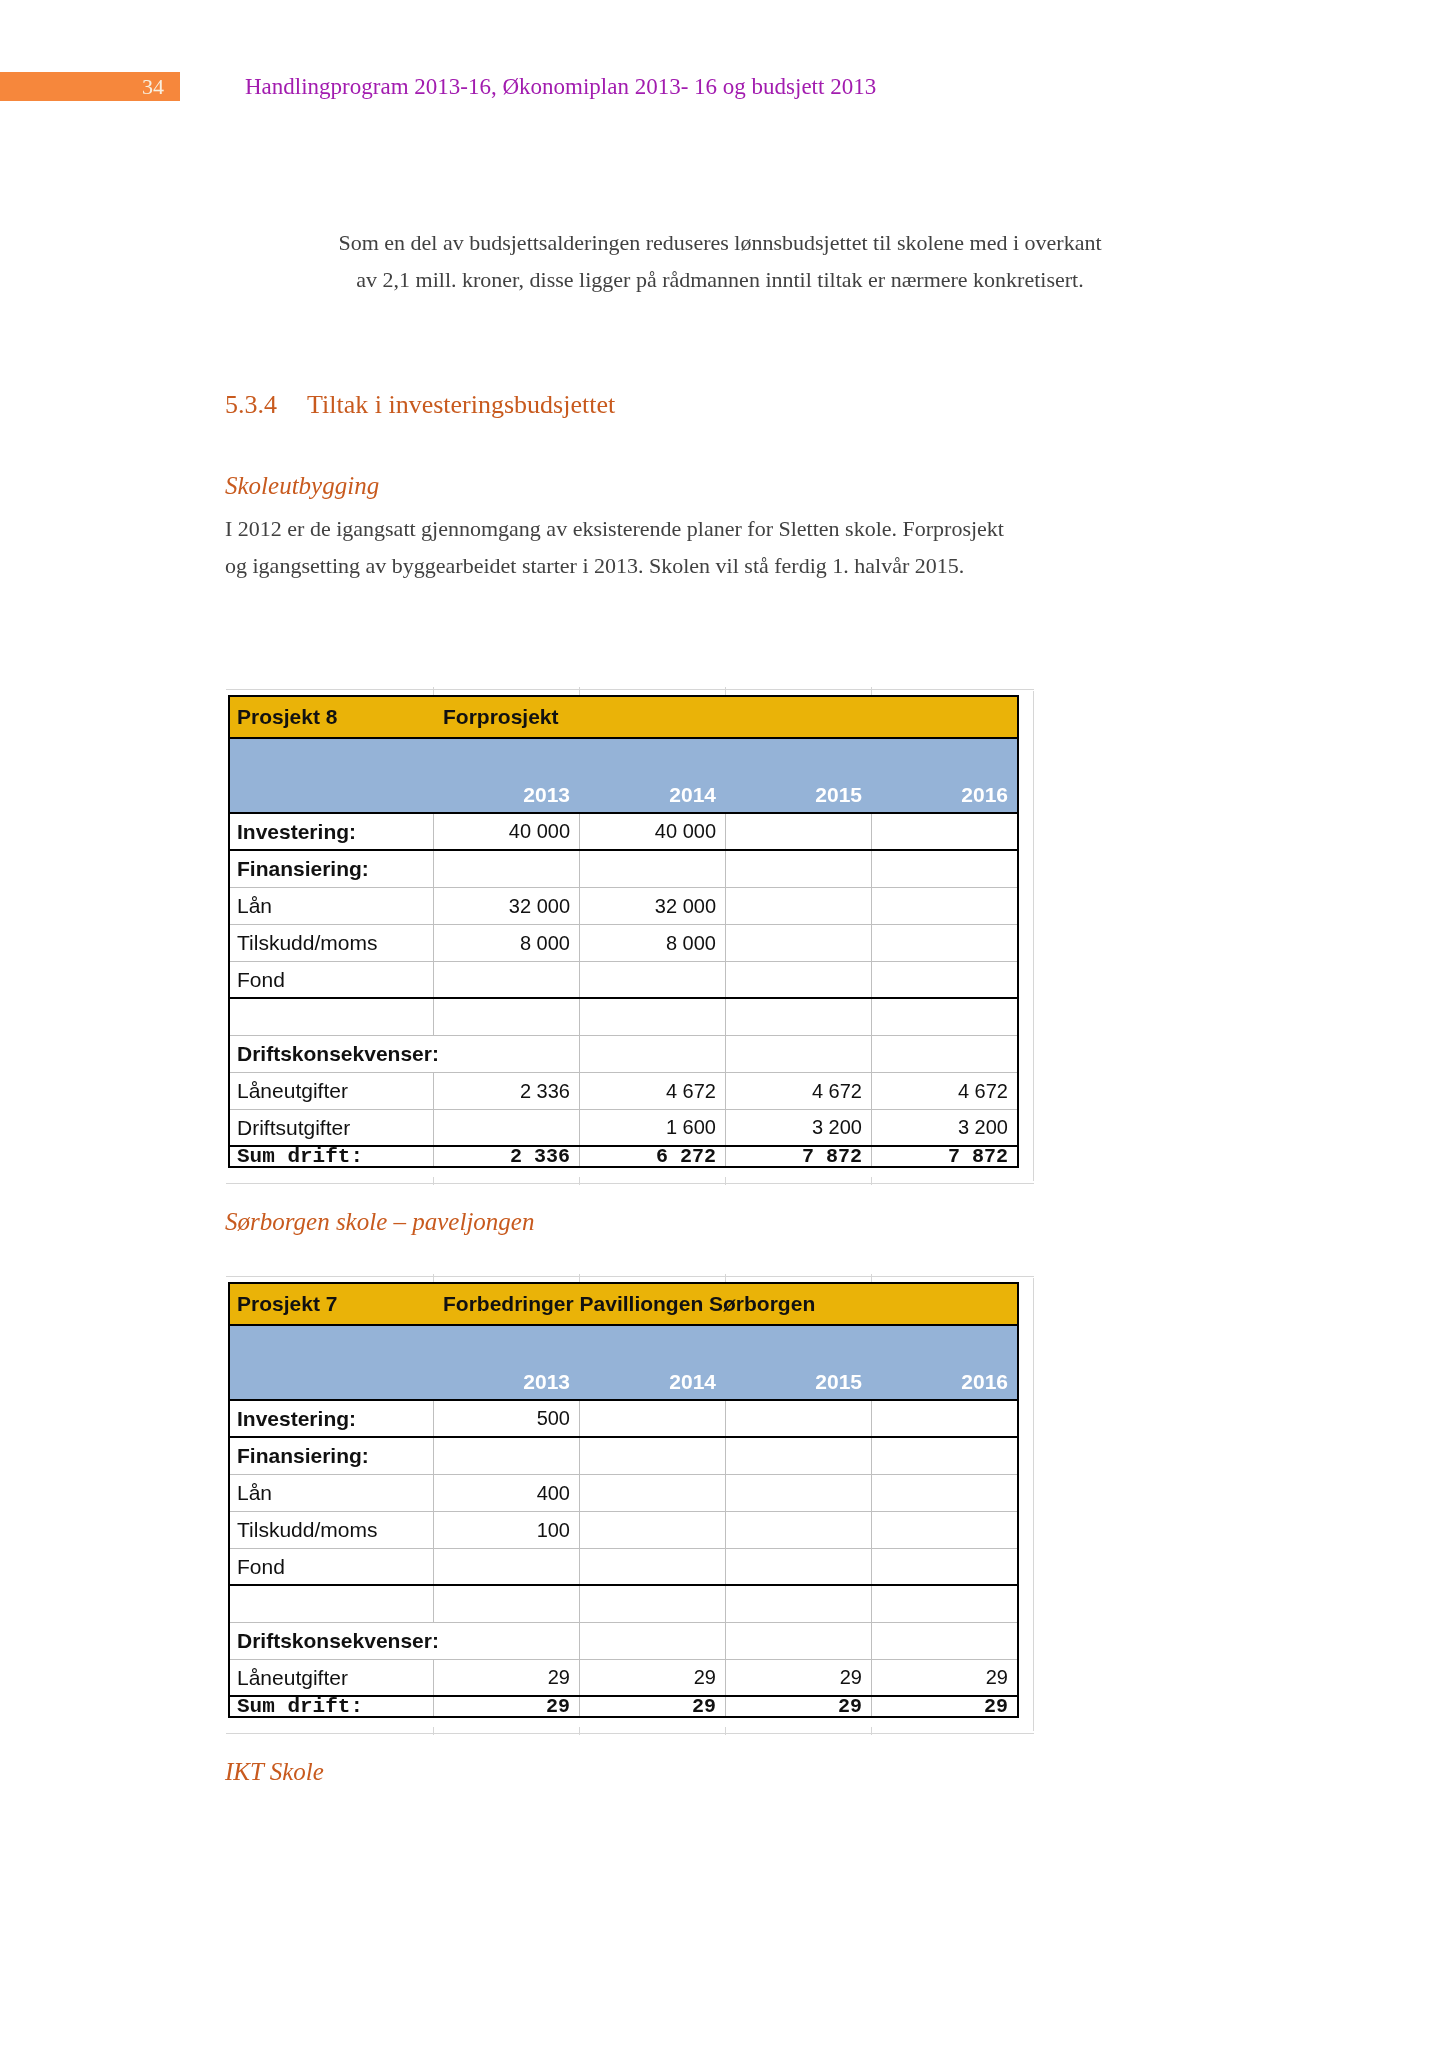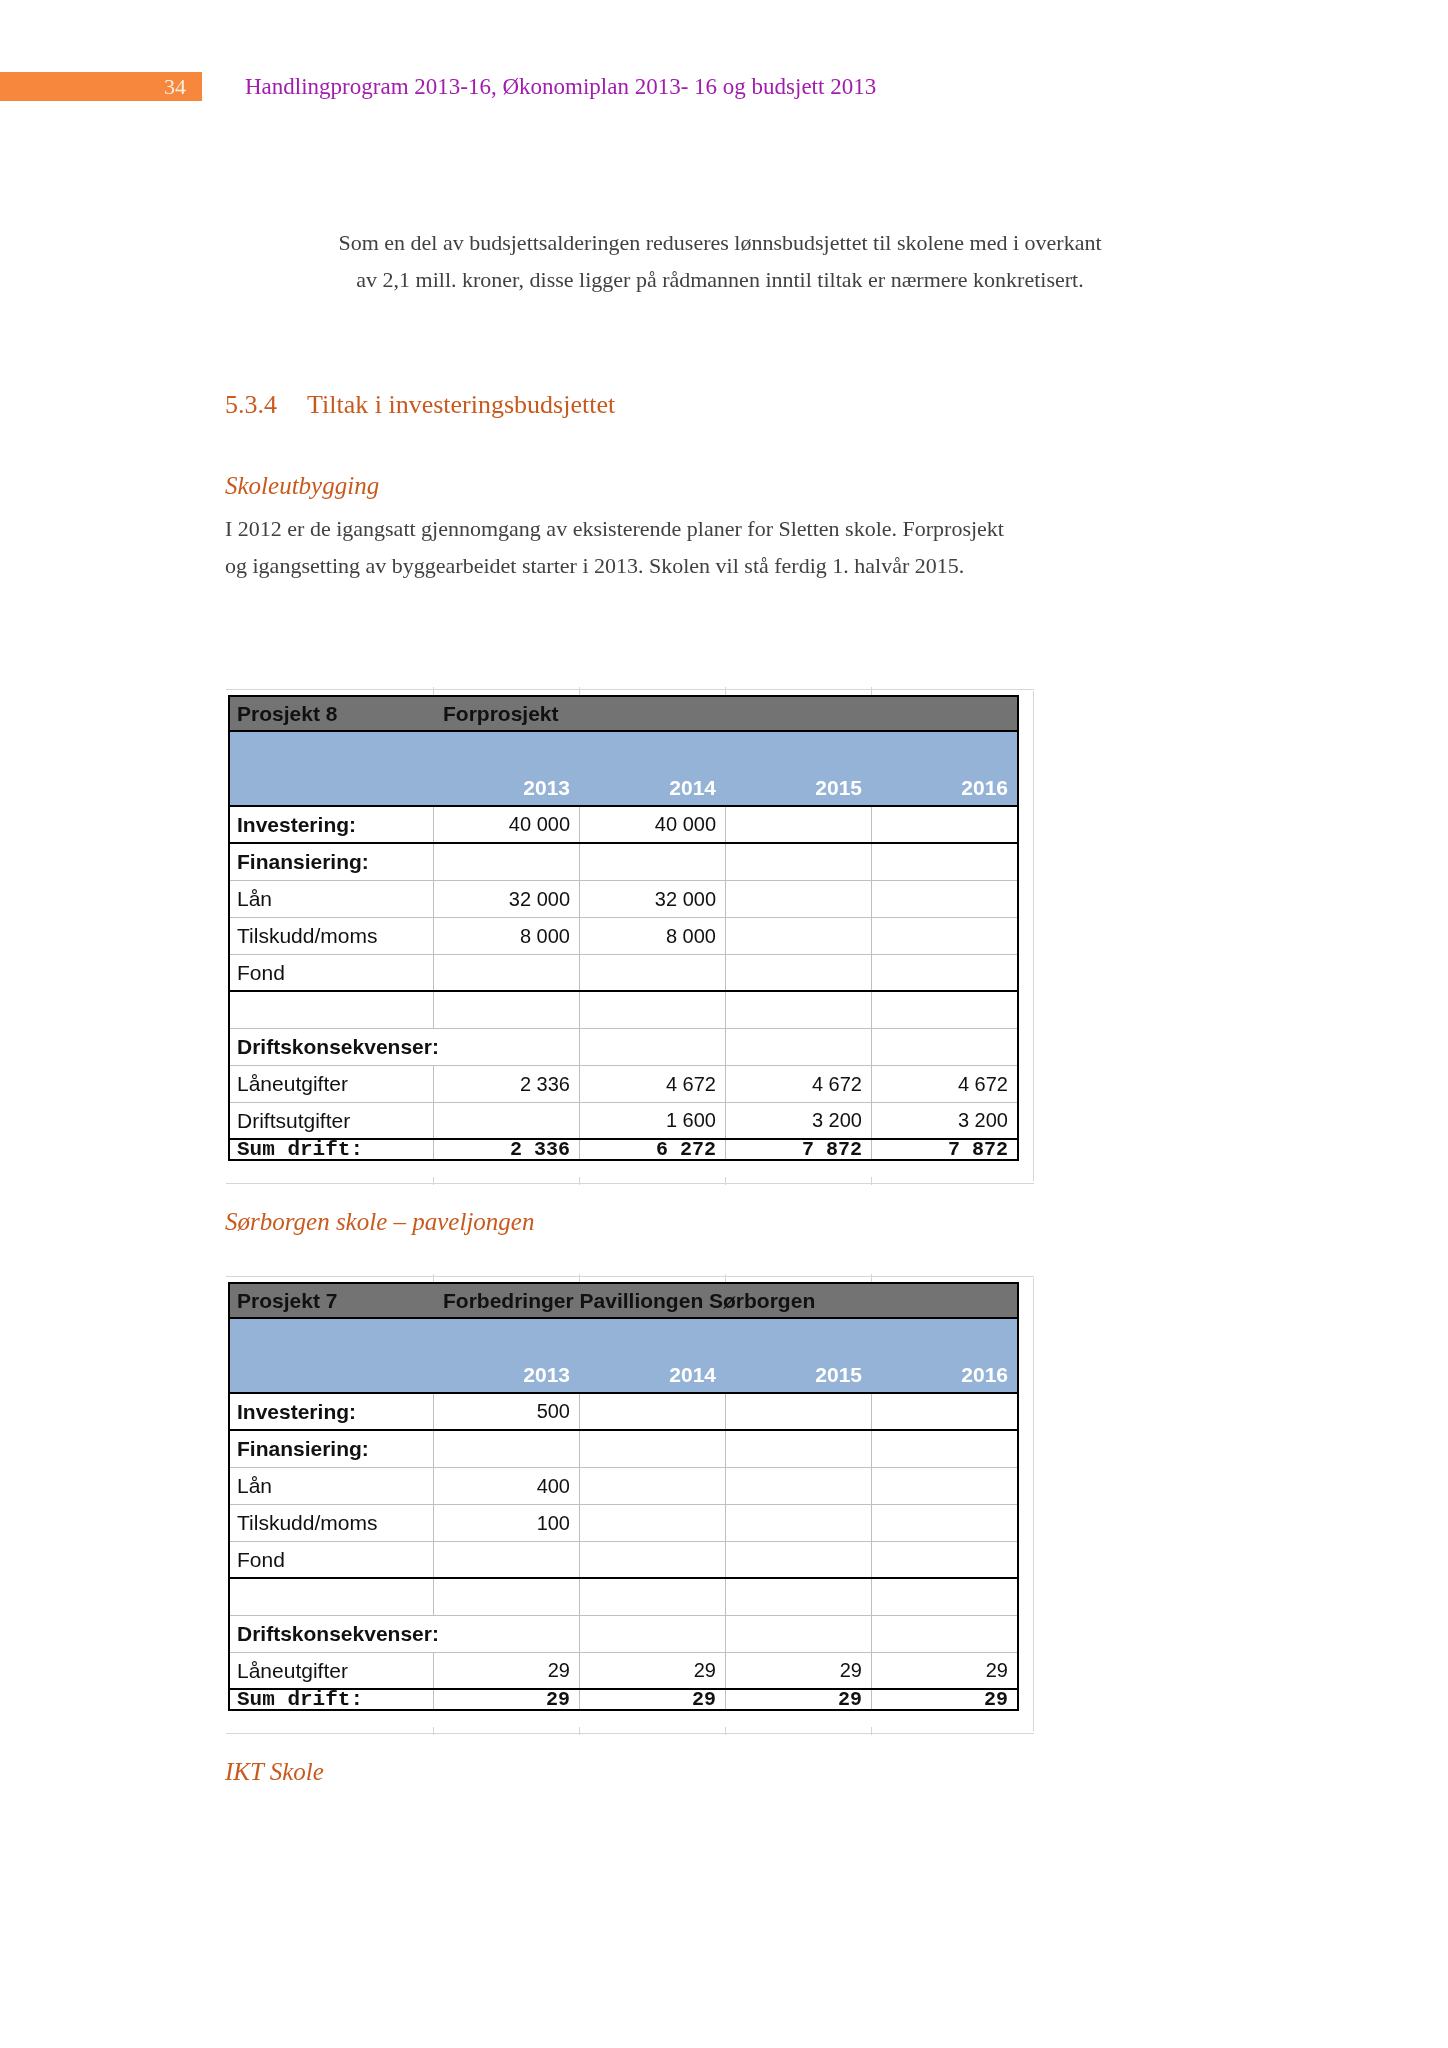--- a/index.html
+++ b/index.html
@@ -3,21 +3,21 @@
 <meta charset="utf-8">
 <style>
   * { margin:0; padding:0; box-sizing:border-box; }
   html,body { background:#ffffff; }
   .page {
     position:relative; width:1448px; height:2048px; background:#ffffff;
     font-family:"Liberation Serif", serif; overflow:hidden;
   }
   
   .topbar {
-    position:absolute; left:0; top:72px; width:202px; height:29px;
+    position:absolute; left:0; top:72px; width:180px; height:29px;
     background:#F6873C; display:flex; align-items:center; justify-content:flex-end;
     padding-right:16px;
   }
   .pagenum { color:#F8EFDF; font-size:22px; }
   .headtitle {
     position:absolute; left:245px; top:72px; height:29px; line-height:29px;
     font-size:23px; color:#a21caf; white-space:nowrap;
   }
   
   .para {
@@ -40,21 +40,21 @@
   .sh3 { top:1758px; }
   
   .xtable {
     position:absolute; left:228px; width:791px;
     border:2px solid #000; background:#fff;
     font-family:"Liberation Sans", sans-serif; color:#111;
   }
   #table0 { top:695px; }
   #table1 { top:1282px; }
   .t-yellow {
-    height:35px; background:#737373; border-bottom:2px solid #000;
+    height:42px; background:#eab308; border-bottom:2px solid #000;
     position:relative; display:flex; align-items:center;
   }
   .t-yellow .plabel { padding-left:7px; font-weight:bold; font-size:21px; }
   .t-yellow .ptitle { position:absolute; left:213px; font-weight:bold; font-size:21px; white-space:nowrap; }
   .t-blue {
     height:75px; background:#95B3D7; border-bottom:2px solid #000; display:flex;
   }
   .t-blue .spacer { width:203px; }
   .t-blue .ycell {
     width:146px; display:flex; align-items:flex-end; justify-content:flex-end;

